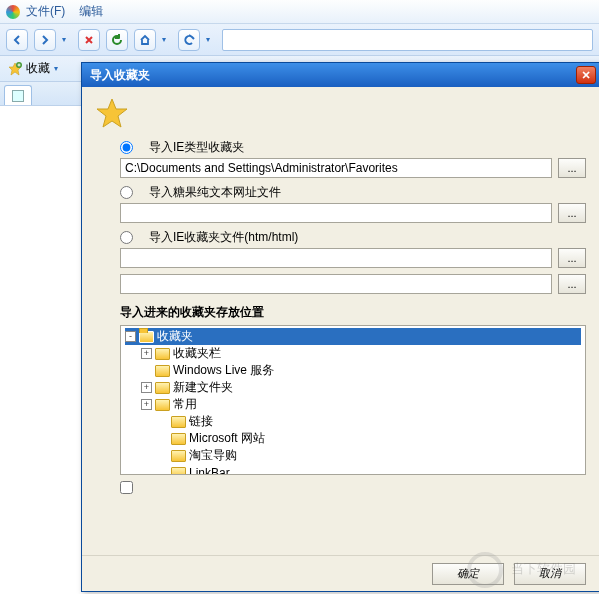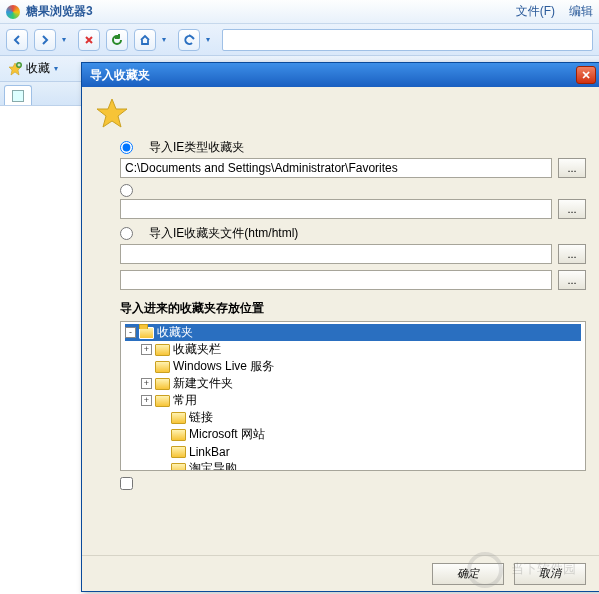--- a/index.html
+++ b/index.html
@@ -65,21 +65,20 @@
 
 
 .wm { position: absolute; right: 23px; bottom: 6px; opacity: .25; font-size: 13px; color: #666; text-align: left; line-height: 1.1; pointer-events: none; }
 .wm .circ { width: 36px; height: 36px; border: 4px solid #999; border-radius: 50%; display: inline-block; vertical-align: middle; margin-right: 4px; }
 </style>
 </head>
 <body>
 
 <div class="titlebar">
   <span class="logo"></span>
-  <span class="title">糖果浏览器3</span>
   <div class="menubar">
     <span>文件(F)</span>
     <span>编辑</span>
   </div>
 </div>
 
 <div class="toolbar">
   <div class="navbtn">
       <svg width="12" height="12" viewBox="0 0 12 12" fill="none" stroke="#2a6fc0" stroke-width="2">
         <path d="M8 2 L4 6 L8 10"></path>
@@ -152,20 +151,21 @@
       <input type="radio" name="src" checked="" style="">
       <span>导入IE类型收藏夹</span>
     </div>
     <div class="path-row">
       <input type="text" value="C:\Documents and Settings\Administrator\Favorites" style="">
       <span class="browse">...</span>
     </div>
 
     <div class="opt">
       <input type="radio" name="src" style="">
+      <span>导入糖果纯文本网址文件</span>
     </div>
     <div class="path-row">
       <input type="text" value="" style="">
       <span class="browse">...</span>
     </div>
 
     <div class="opt">
       <input type="radio" name="src" style="">
       <span>导入IE收藏夹文件(htm/html)</span>
     </div>
@@ -212,26 +212,26 @@
           <span>链接</span>
         </div>
         <div class="tree-row ind2">
           <span class="expander blank"></span>
           <span class="folder"></span>
           <span>Microsoft 网站</span>
         </div>
         <div class="tree-row ind2">
           <span class="expander blank"></span>
           <span class="folder"></span>
+          <span>淘宝导购</span>
+        </div>
+        <div class="tree-row ind2">
+          <span class="expander blank"></span>
+          <span class="folder"></span>
           <span>LinkBar</span>
-        </div>
-        <div class="tree-row ind2">
-          <span class="expander blank"></span>
-          <span class="folder"></span>
-          <span>淘宝导购</span>
         </div>
       </div>
 
     <div class="chk-row">
       <input type="checkbox" style="">
     </div>
   </div>
   <div class="dlg-buttons">
     <button>确定</button>
     <button>取消</button>

